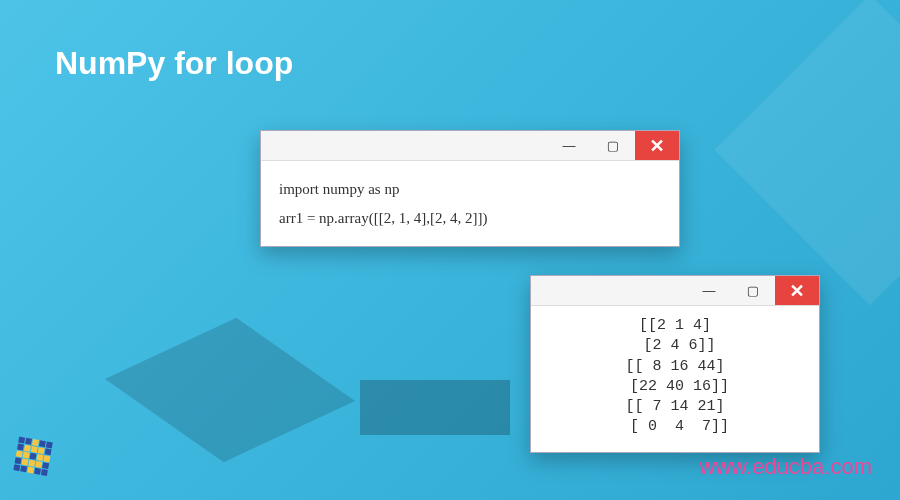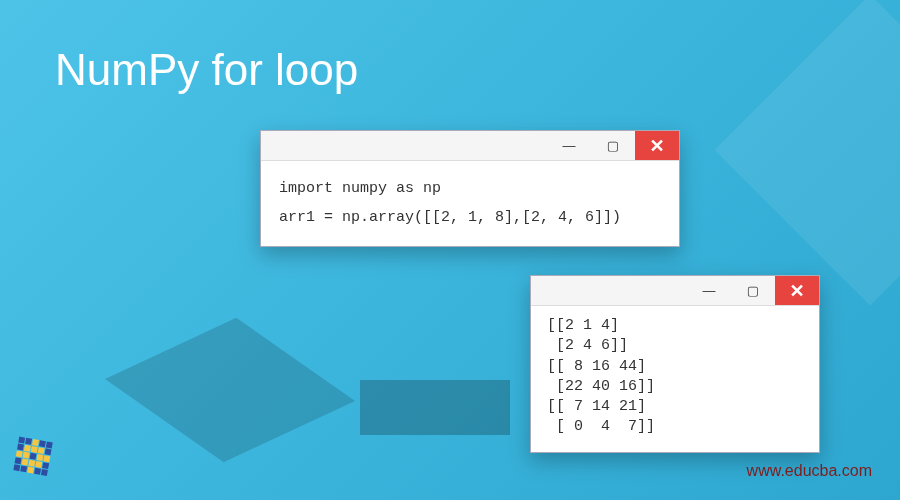--- a/index.html
+++ b/index.html
@@ -22,22 +22,22 @@
     position: absolute;
     width: 140px; height: 140px;
     background: rgba(0,0,0,0.15);
     transform: rotate(50deg) skew(-15deg,-15deg);
     top: 320px; left: 160px;
   }
   .title {
     position: absolute;
     top: 45px; left: 55px;
     color: #ffffff;
-    font-size: 44px;
-    font-weight: normal;
+    font-size: 32px;
+    font-weight: bold;
   }
   .window {
     position: absolute;
     background: #ffffff;
     border: 1px solid #aab;
     box-shadow: 0 8px 20px rgba(0,0,0,0.25);
   }
   .window-head {
     height: 30px;
     background: #f5f5f5;
@@ -57,81 +57,82 @@
   .wh-min { }
   .wh-max { }
   .wh-close {
     background: #e8443f;
     color: #fff;
     font-size: 18px;
     font-weight: bold;
   }
   .window-body {
     padding: 14px 18px;
-    font-family: Liberation Mono, monospace;
+    font-family: Liberation Serif, serif;
     font-size: 15px;
     color: #333;
     line-height: 1.9;
   }
   .code-window { top: 130px; left: 260px; width: 420px; }
   .shadow-bar {
     position: absolute;
     left: 360px; top: 380px;
     width: 150px; height: 55px;
     background: rgba(0,0,0,0.22);
   }
   .out-window { top: 275px; left: 530px; width: 290px; }
   .out-body {
     padding: 10px 16px 14px 16px;
     font-family: "Consolas","Courier New",monospace;
     font-size: 15px;
     color: #333;
     white-space: pre;
     line-height: 1.35;
+    text-align: center;
   }
   .logo {
     position: absolute;
     left: 16px; bottom: 18px;
     width: 42px; height: 42px;
   }
   .logo-grid {
     display: grid;
     grid-template-columns: repeat(5, 6px);
     grid-template-rows: repeat(5, 6px);
     gap: 1px;
     transform: rotate(10deg);
   }
   .lc { width:6px; height:6px; }
   .c1{background:#2c4fa3;} .c2{background:#f6c642;}
   .website {
     position: absolute;
     right: 28px; bottom: 20px;
-    color: #7f1d1d;
-    font-size: 16px;
+    color: #ec4899;
+    font-size: 22px;
   }
 </style>
 </head>
 <body>
 
 <div class="bg-shape1"></div>
 <div class="bg-shape2"></div>
 
 <div class="title">NumPy for loop</div>
 
 <div class="shadow-bar"></div>
 
 <div class="window code-window">
   <div class="window-head">
     <div class="wh-btn wh-min">—</div>
     <div class="wh-btn wh-max">▢</div>
     <div class="wh-btn wh-close">✕</div>
   </div>
   <div class="window-body">
     <div>import numpy as np</div>
-    <div>arr1 = np.array([[2, 1, 8],[2, 4, 6]])</div>
+    <div>arr1 = np.array([[2, 1, 4],[2, 4, 2]])</div>
   </div>
 </div>
 
 <div class="window out-window">
   <div class="window-head">
     <div class="wh-btn wh-min">—</div>
     <div class="wh-btn wh-max">▢</div>
     <div class="wh-btn wh-close">✕</div>
   </div>
   <div class="out-body">[[2 1 4]

